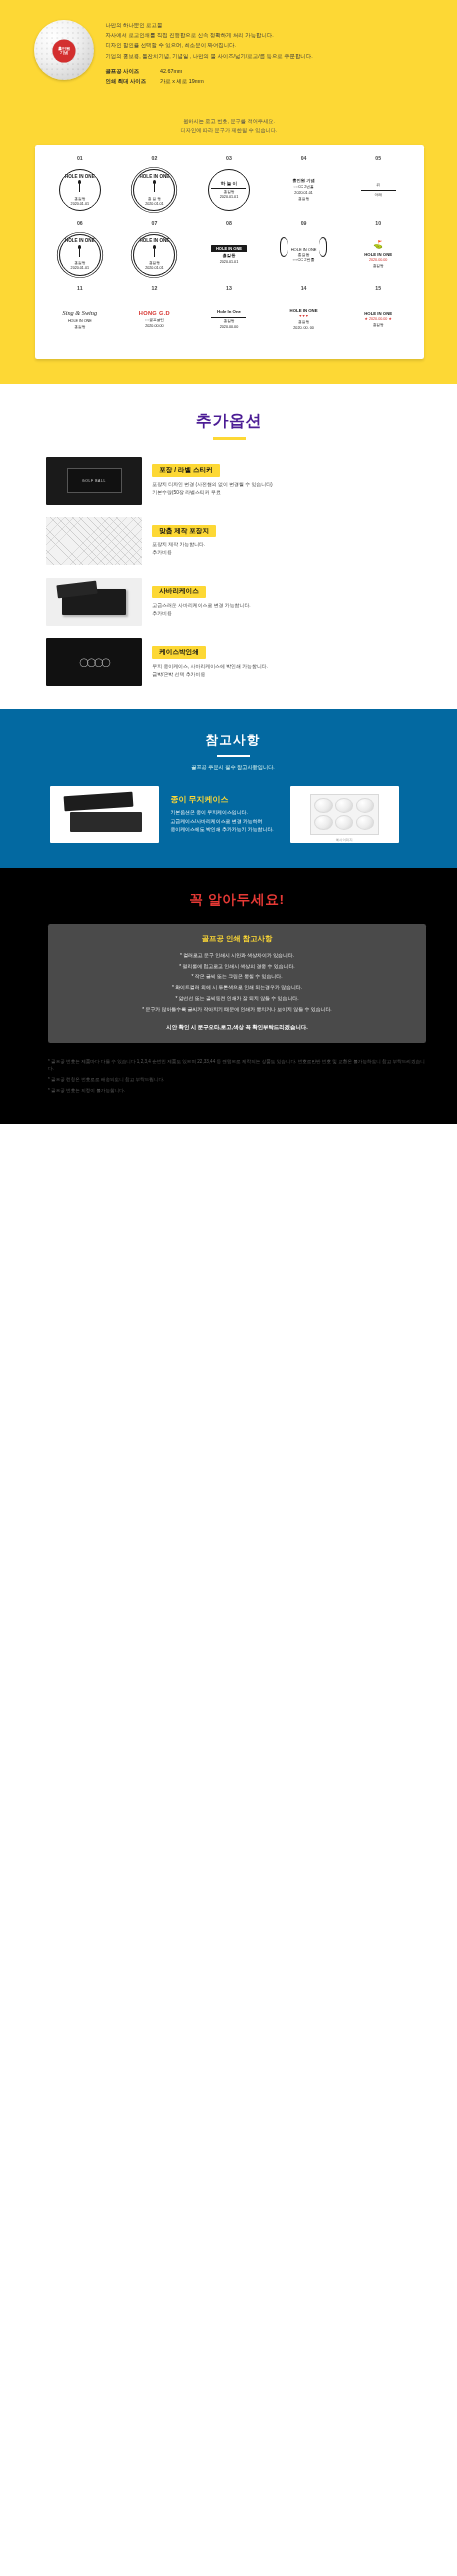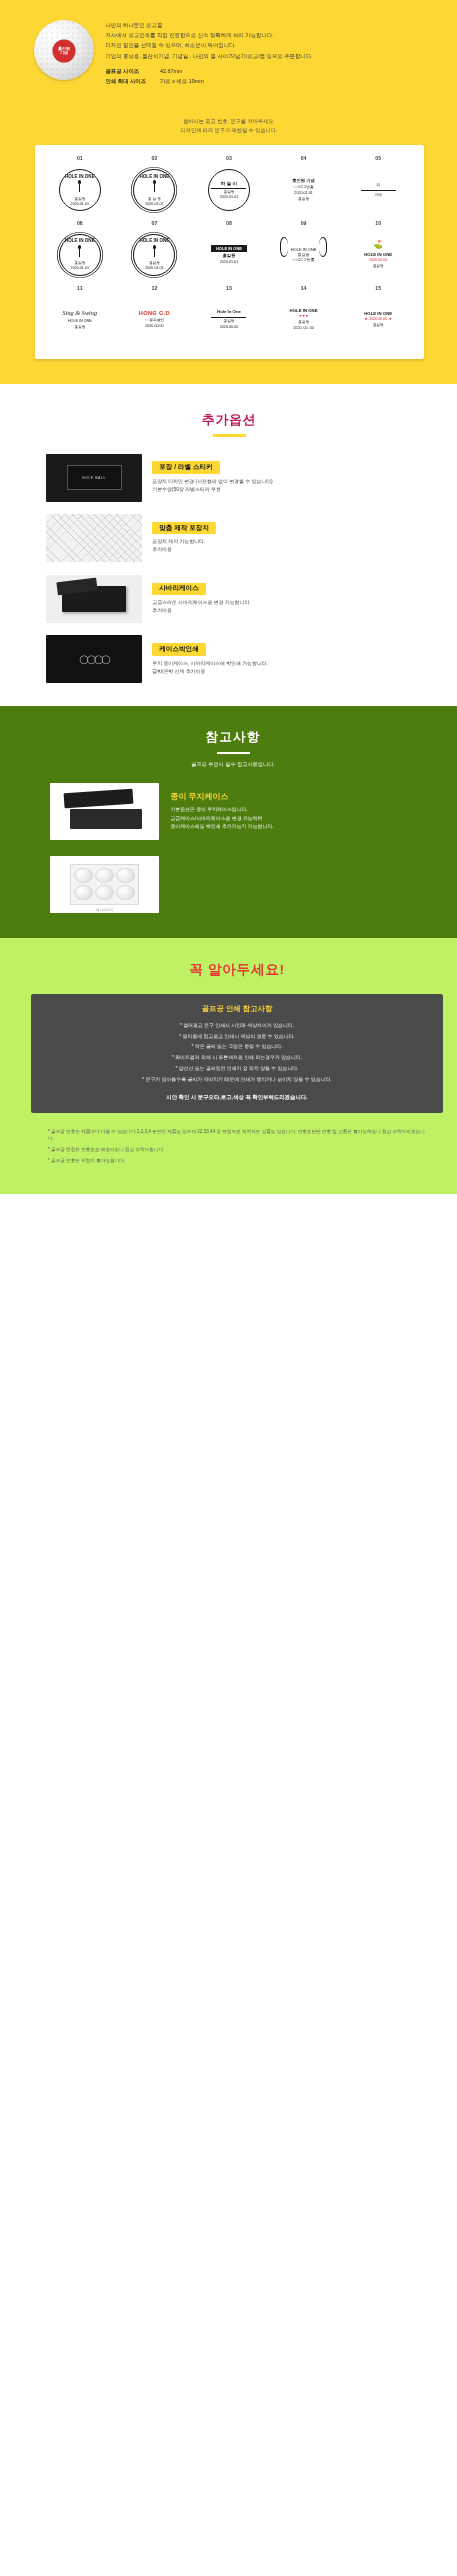--- a/index.html
+++ b/index.html
@@ -96,21 +96,21 @@
   .golfer:before{ content:""; position:absolute; left:1.7px; top:0; width:3.4px; height:3.4px; border-radius:50%; background:#1a1a1a;}
   .golfer:after{ content:""; position:absolute; left:2.9px; top:3.4px; width:1.1px; height:8px; background:#1a1a1a;}
   .d-laurel { position:relative; display:flex; flex-direction:column; align-items:center; justify-content:center; }
   .d-laurel .wing { position:absolute; top:4.6px; width:8px; height:19.5px; border:0.9px solid #1a1a1a; border-radius:50%/40%; }
   .d-laurel .wing.l{ left:-1.1px; border-right:none; }
   .d-laurel .wing.r{ right:-1.1px; border-left:none; }
   .d-flag { font-size:8px; }
 
   
   .sec-options { background:#ffffff; padding:27.5px 0 23px 0; }
-  .sec-title-3 { text-align:center; font-size:13px; font-weight:bold; color:#be185d; letter-spacing:0.6px; }
+  .sec-title-3 { text-align:center; font-size:16px; font-weight:bold; color:#4c1d95; letter-spacing:0.6px; }
   .sec-title-3 .bar { display:block; width:33px; height:2.3px; background:#fdd835; margin:5.2px auto 0 auto; }
   .opt-list { width:366px; margin:17px auto 0 auto; display:flex; flex-direction:column; gap:12.6px; }
   .opt-row { display:flex; align-items:center; gap:10.3px; }
   .opt-thumb { width:96px; height:48px; flex:0 0 auto; border-radius:1.1px; overflow:hidden; position:relative; }
   .thumb-label { background:#1a1a1a; display:flex; align-items:center; justify-content:center; }
   .thumb-label .tag {
     width:55px; height:25px; background:#111; border:0.6px solid #555; color:#ddd;
     font-size:3.4px; display:flex; align-items:center; justify-content:center; letter-spacing:0.6px;
   }
   .thumb-wrap {
@@ -124,42 +124,42 @@
   .thumb-print { background:#111; display:flex; align-items:center; justify-content:center; }
   .thumb-print .rings { color:#bdbdbd; font-size:8.6px; letter-spacing:-2.3px; }
   .opt-info { flex:1 1 auto; }
   .opt-name {
     display:inline-block; background:#fdd835; color:#111; font-weight:bold;
     font-size:6.6px; padding:1.7px 6.9px; border-radius:1.1px; margin-bottom:4px;
   }
   .opt-desc { font-size:4.9px; color:#3b3b3b; line-height:1.65; }
 
   
-  .sec-notes { background:#4d7c0f; padding:23px 0 25px 8px; }
+  .sec-notes { background:#0369a1; padding:23px 0 25px 8px; }
   .sec-title-4 { text-align:center; font-size:12.6px; font-weight:bold; color:#ffffff; letter-spacing:1.1px; }
   .sec-title-4 .bar { display:block; width:33px; height:2.3px; background:#ffffff; margin:5.2px auto 0 auto; }
   .sec-sub-4 { text-align:center; font-size:5.2px; color:#eafff4; margin-top:6.9px; margin-bottom:15px; }
-  .note-list { width:366px; margin:0 auto; display:flex; flex-direction:column; gap:16px; }
+  .note-list { width:366px; margin:0 auto; display:flex; flex-direction:row; gap:16px; }
   .note-row { display:flex; align-items:center; gap:11.4px; }
   .note-thumb { width:109px; height:57px; flex:0 0 auto; border-radius:1.1px; position:relative; overflow:hidden; }
   .nt-case { background:#ffffff; display:flex; align-items:center; justify-content:center; }
   .nt-case .lid2 { position:absolute; left:13.7px; top:8px; width:69px; height:15px; background:#1d1d1d; border-radius:1.1px; transform:rotate(-4deg); }
   .nt-case .base2 { position:absolute; left:19.5px; top:26px; width:72px; height:20.6px; background:#2a2a2a; border-radius:1.1px; }
   .nt-sponge { background:#ffffff; display:flex; align-items:center; justify-content:center; }
   .sponge-box { width:69px; height:41px; background:#f4f4f4; border:0.6px solid #d9d9d9; display:grid; grid-template-columns:repeat(3,1fr); grid-template-rows:repeat(2,1fr); gap:2.3px; padding:3.4px; }
   .sp-ball { border-radius:50%; background:radial-gradient(circle at 34% 30%, #fff 0%, #ececec 55%, #cfcfcf 100%); border:0.6px solid #dadada; }
   .nt-cap { position:absolute; left:0; bottom:1.1px; width:100%; text-align:center; font-size:3.4px; color:#888; }
   .note-info { flex:1 1 auto; }
   .note-name { font-size:8px; font-weight:bold; color:#fdd835; margin-bottom:4.6px; }
   .note-desc { font-size:4.9px; color:#ffffff; line-height:1.7; }
 
   
-  .sec-know { background:#bef264; padding:23px 0 29px 16px; }
+  .sec-know { background:#000000; padding:23px 0 29px 16px; }
   .sec-title-5 { text-align:center; font-size:13.7px; font-weight:bold; color:#e53935; letter-spacing:0.6px; }
-  .know-box { width:412px; margin:15px auto 0 auto; background:#4a4a4a; border-radius:2.3px; padding:10.3px 12.6px 11.4px 12.6px; }
+  .know-box { width:378px; margin:15px auto 0 auto; background:#4a4a4a; border-radius:2.3px; padding:10.3px 12.6px 11.4px 12.6px; }
   .know-head { text-align:center; color:#fdd835; font-size:7.4px; font-weight:bold; margin-bottom:8px; }
   .know-list { display:flex; flex-direction:column; gap:2.9px; }
   .know-list div { font-size:4.9px; color:#f2f2f2; line-height:1.6; text-align:center; }
   .know-foot { text-align:center; font-size:5.4px; color:#ffffff; font-weight:bold; margin-top:9.2px; line-height:1.6; }
   .know-extra { width:378px; margin:15px auto 0 auto; display:flex; flex-direction:column; gap:3.4px; }
   .know-extra div { font-size:4.6px; color:#5b5b5b; line-height:1.65; }
 </style>
 </head>
 <body>
 

